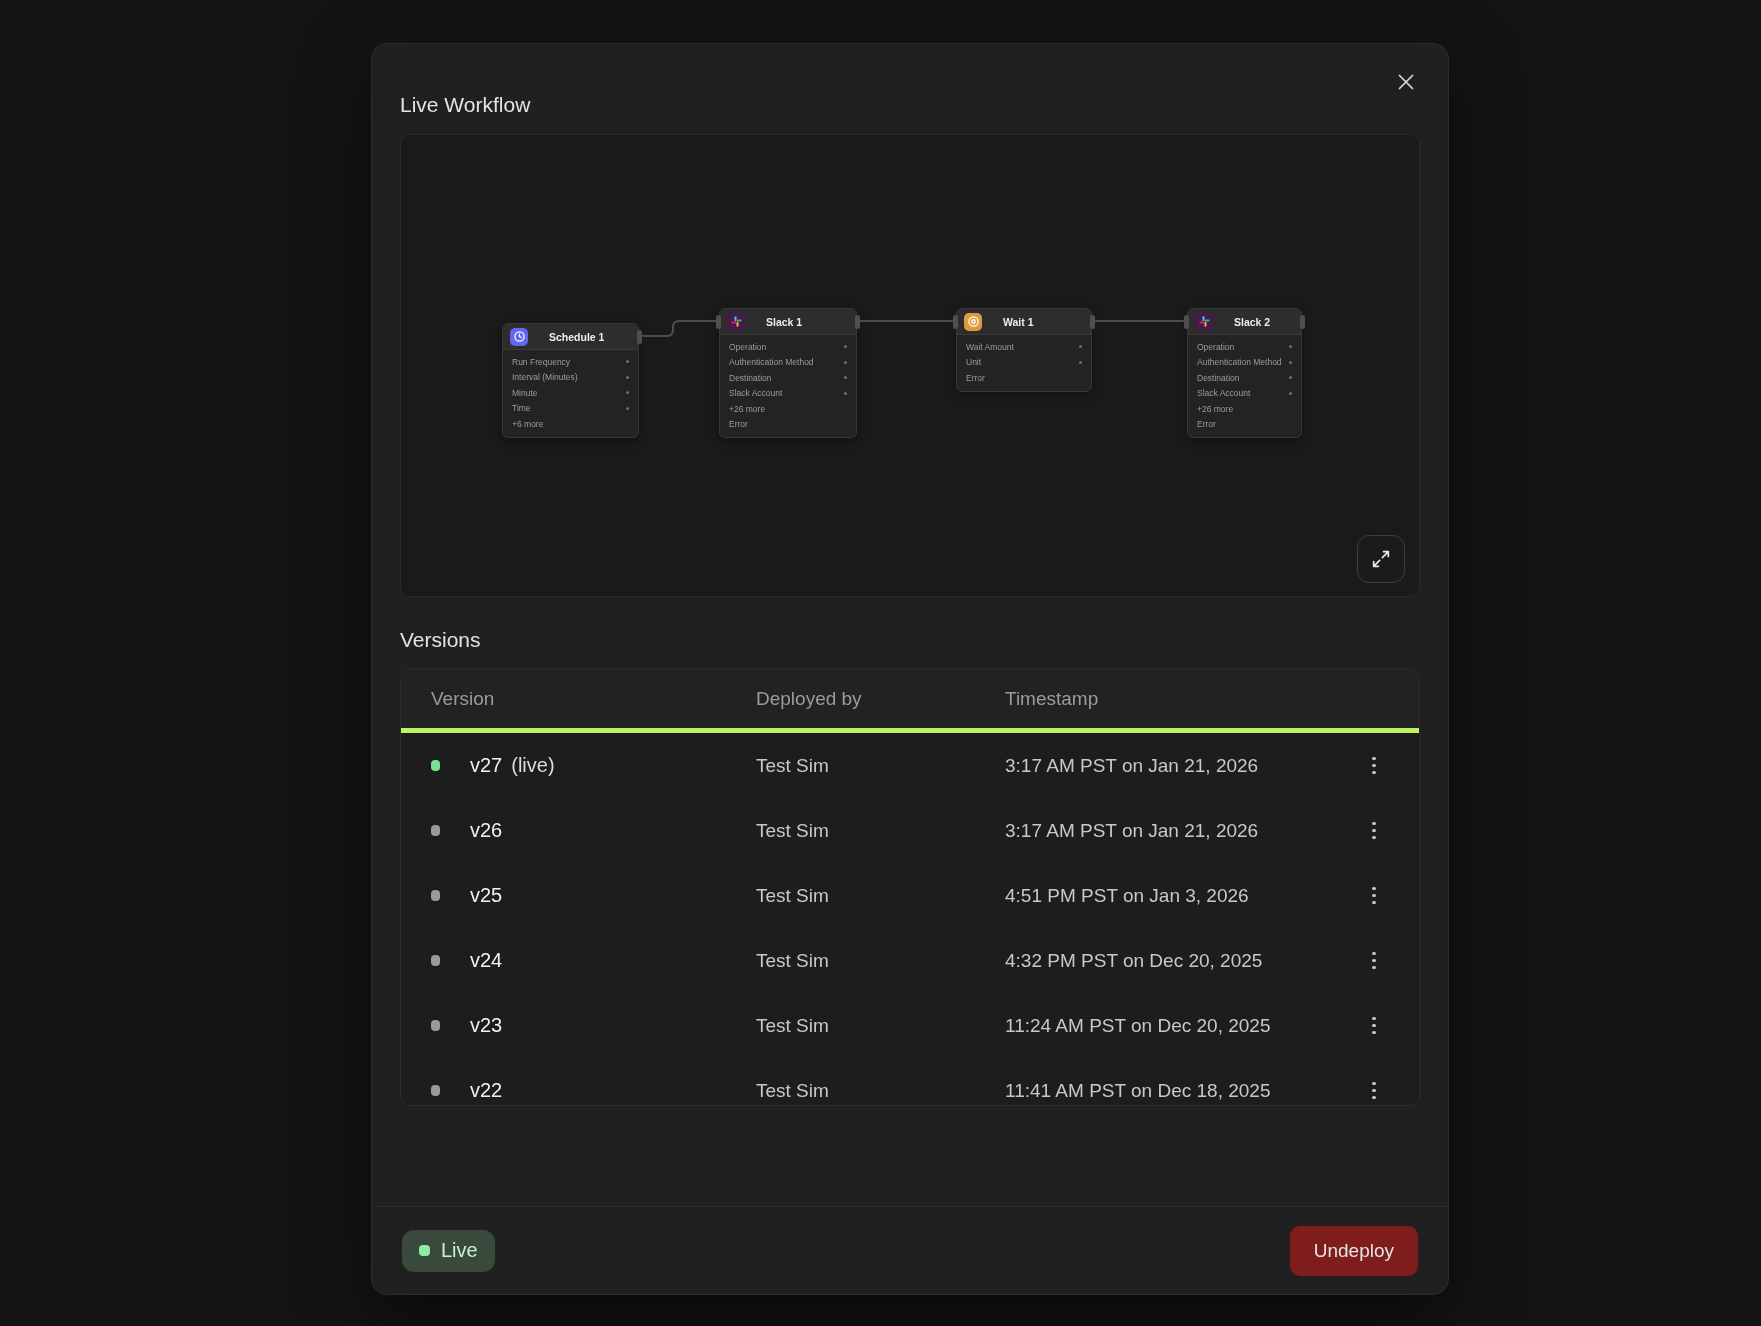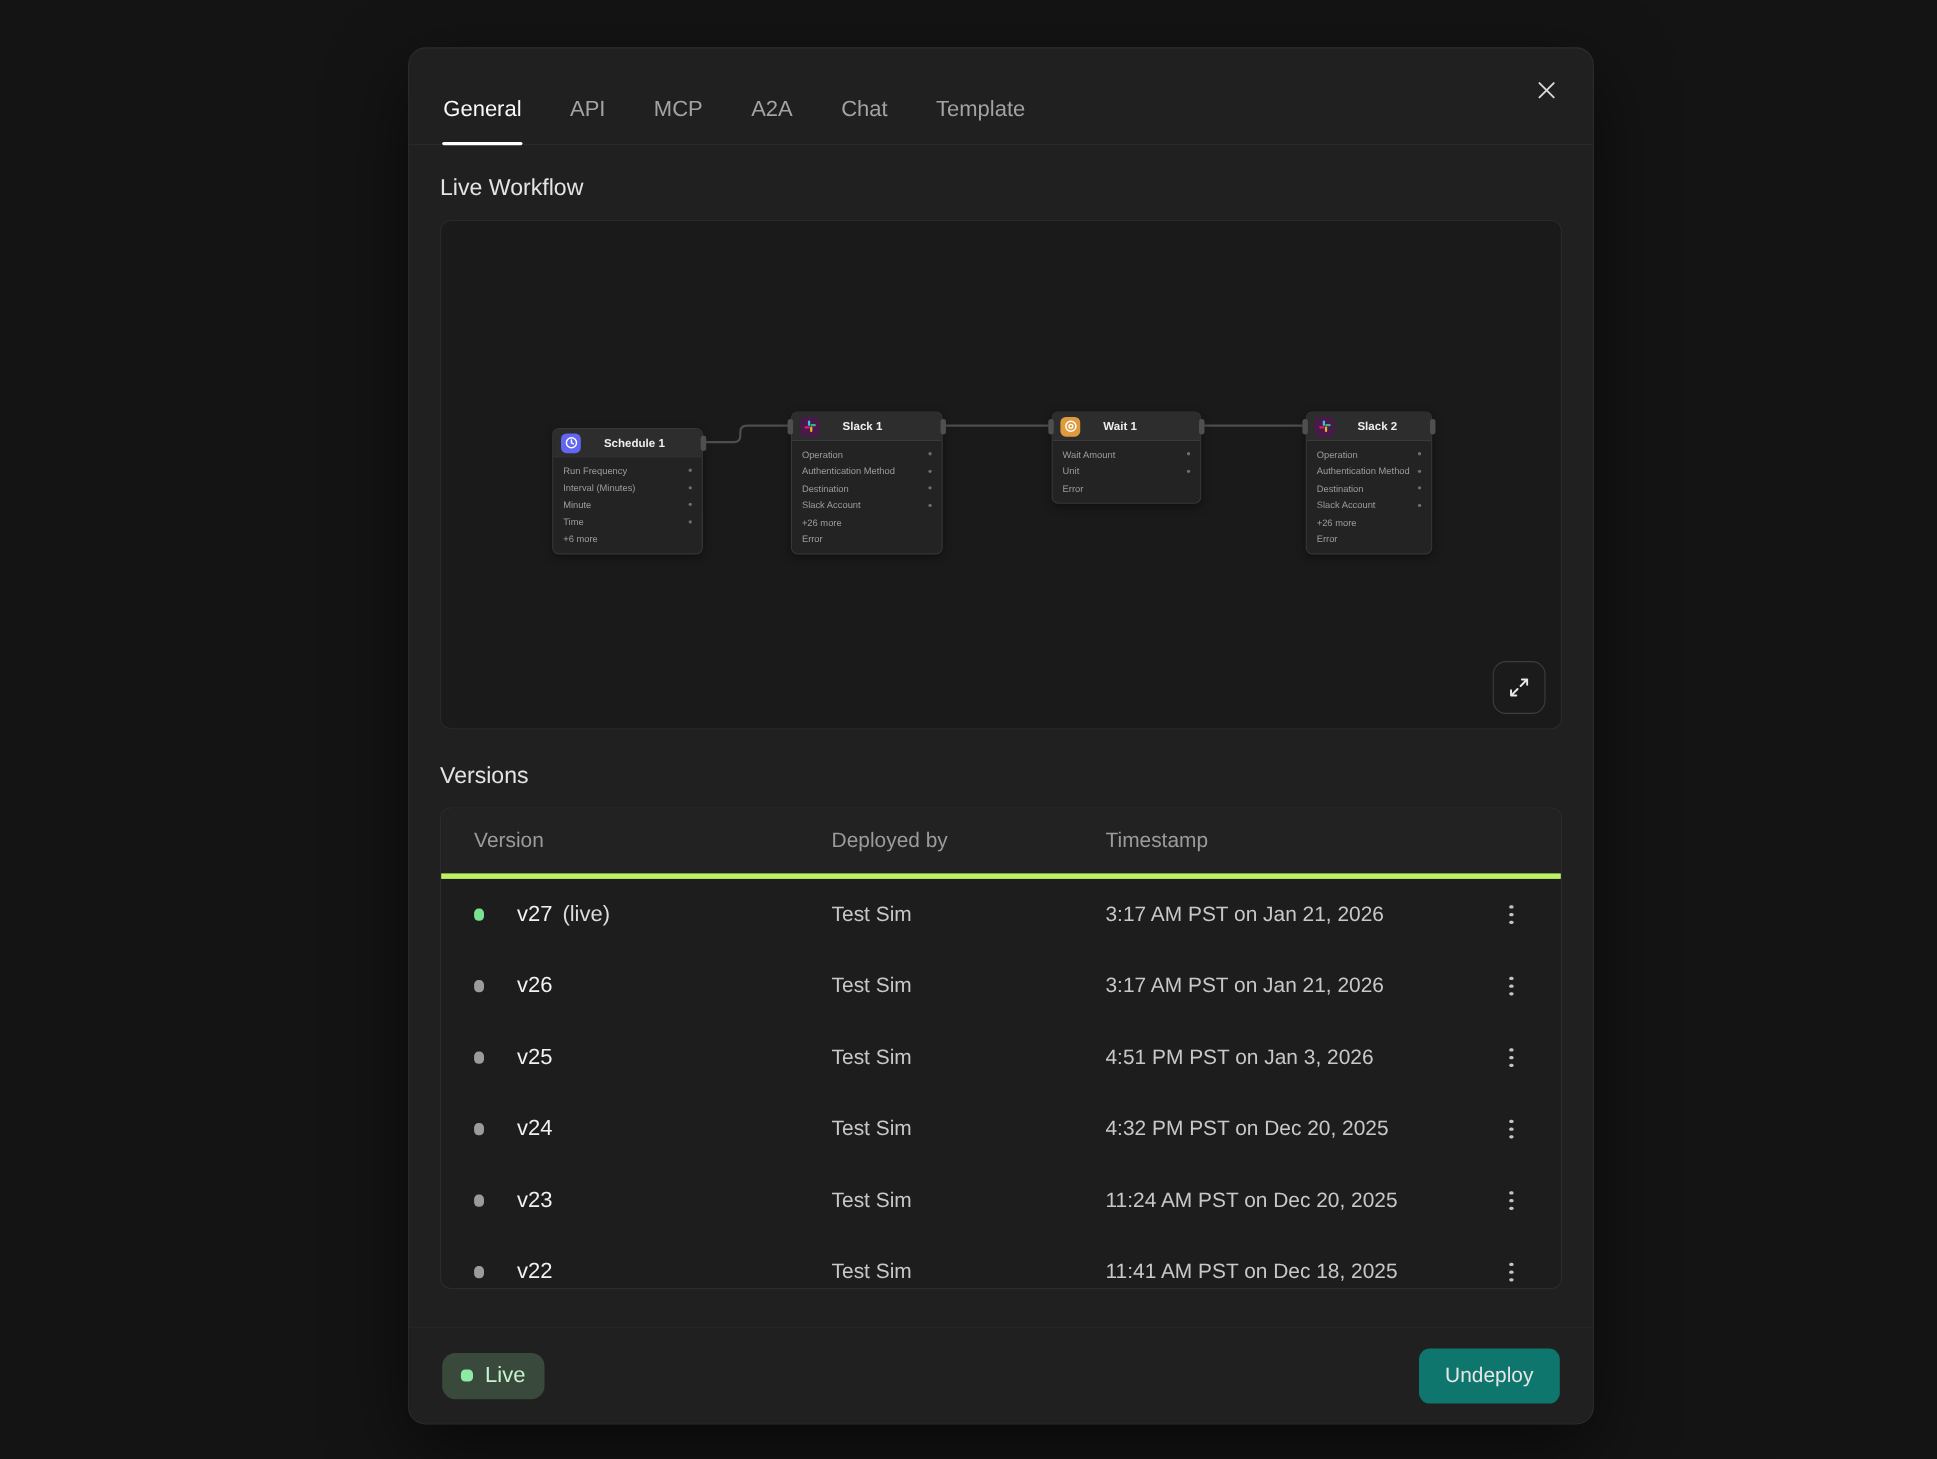--- a/index.html
+++ b/index.html
@@ -65,44 +65,36 @@
            align-items:center; justify-content:center; gap:3.5px; cursor:pointer; border-radius:8px; }
   .kdot { width:3.5px; height:3.5px; border-radius:50%; background:#c4c4c4; }
 
   
   .modal-footer { position:absolute; left:0; right:0; bottom:0; height:88px; background:#202020;
                   border-top:1px solid #2b2b2b; border-radius:0 0 16px 16px;
                   display:flex; align-items:center; justify-content:space-between; padding:0 30px; }
   .live-badge { display:flex; align-items:center; gap:11px; background:#39493c; border-radius:12px; height:42px; padding:16px 17px; }
   .live-badge-dot { width:11px; height:11px; border-radius:4px; background:#8deba4; }
   .live-badge-label { font-size:20px; color:#c8f2d0; }
-  .undeploy-btn { background:#0f766e; border:none; border-radius:10px; height:50px; padding:0 24px;
+  .undeploy-btn { background:#7f1d1d; border:none; border-radius:10px; height:50px; padding:0 24px;
                   font-size:19px; color:#e5e5e5; font-family:inherit; cursor:pointer; }
 </style>
 </head>
 <body>
 
 <div class="modal">
 
   <div class="modal-header">
     <button class="close-btn">
       <svg width="26" height="26" viewBox="0 0 24 24" fill="none" stroke="#d9d9d9" stroke-width="1.6" stroke-linecap="round">
           <path d="M6 6 L18 18 M18 6 L6 18"></path>
         </svg>
     </button>
   </div>
 
-  <div class="tabs">
-    <button class="tab active">General</button>
-    <button class="tab">API</button>
-    <button class="tab">MCP</button>
-    <button class="tab">A2A</button>
-    <button class="tab">Chat</button>
-    <button class="tab">Template</button>
-  </div>
 
   <div class="content">
 
     <div class="section-heading heading-workflow">Live Workflow</div>
 
     <div class="canvas">
       <svg class="edges" width="1022" height="461" viewBox="0 0 1022 461" fill="none" stroke="#4d4d4d" stroke-width="2" stroke-linejoin="round">
         <path d="M238 201 H266 Q272 201 272 195 V192 Q272 186 278 186 H318"></path>
         <path d="M456 186 H555"></path>
         <path d="M691 186 H786"></path>

